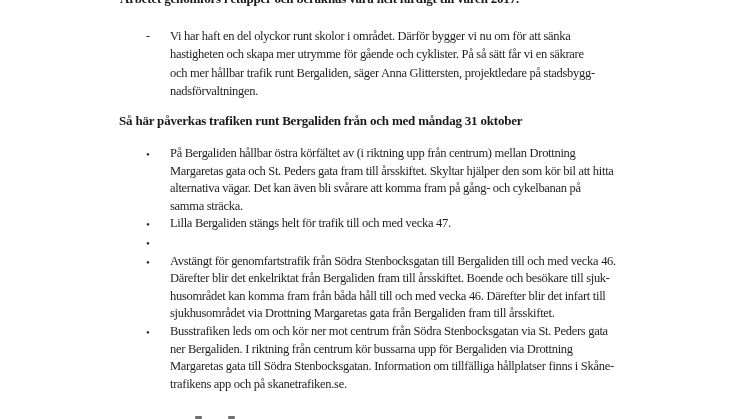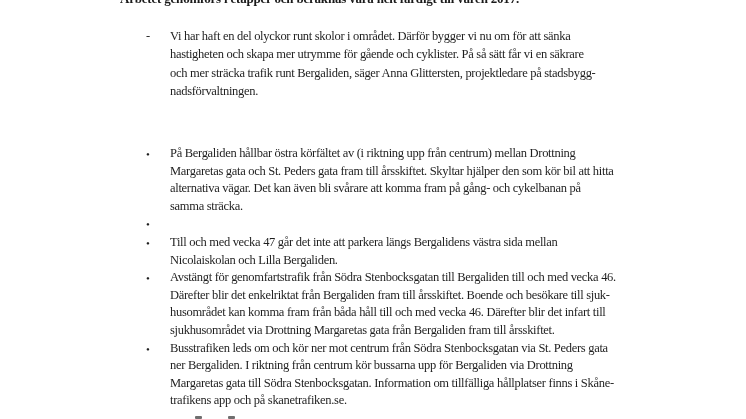--- a/index.html
+++ b/index.html
@@ -61,44 +61,44 @@
 
 <div class="page">
 
   <div id="intro-heading" class="bold-heading">Arbetet genomförs i etapper och beräknas vara helt färdigt till våren 2017.</div>
 
   <div class="quote-block">
     <div class="item-row">
       <div class="marker-cell">-</div>
       <div class="lines">Vi har haft en del olyckor runt skolor i området. Därför bygger vi nu om för att sänka
 hastigheten och skapa mer utrymme för gående och cyklister. På så sätt får vi en säkrare
-och mer sträcka trafik runt Bergaliden, säger Anna Glittersten, projektledare på stadsbygg-
+och mer hållbar trafik runt Bergaliden, säger Anna Glittersten, projektledare på stadsbygg-
 nadsförvaltningen.</div>
     </div>
   </div>
 
+  <div id="section-heading" class="bold-heading">Så här påverkas trafiken runt Bergaliden från och med måndag 31 oktober</div>
 
   <div class="bullet-list">
 
       <div class="item-row">
         <div class="marker-cell">•</div>
         <div class="lines">På Bergaliden hållbar östra körfältet av (i riktning upp från centrum) mellan Drottning
 Margaretas gata och St. Peders gata fram till årsskiftet. Skyltar hjälper den som kör bil att hitta
 alternativa vägar. Det kan även bli svårare att komma fram på gång- och cykelbanan på
 samma sträcka.</div>
       </div>
 
       <div class="item-row">
         <div class="marker-cell">•</div>
+        <div class="lines">Lilla Bergaliden stängs helt för trafik till och med vecka 47.</div>
       </div>
 
       <div class="item-row">
         <div class="marker-cell">•</div>
-        <div class="lines">Till och med vecka 47 går det inte att parkera längs Bergalidens västra sida mellan
-Nicolaiskolan och Lilla Bergaliden.</div>
       </div>
 
       <div class="item-row">
         <div class="marker-cell">•</div>
         <div class="lines">Avstängt för genomfartstrafik från Södra Stenbocksgatan till Bergaliden till och med vecka 46.
 Därefter blir det enkelriktat från Bergaliden fram till årsskiftet. Boende och besökare till sjuk-
 husområdet kan komma fram från båda håll till och med vecka 46. Därefter blir det infart till
 sjukhusområdet via Drottning Margaretas gata från Bergaliden fram till årsskiftet.</div>
       </div>
 

